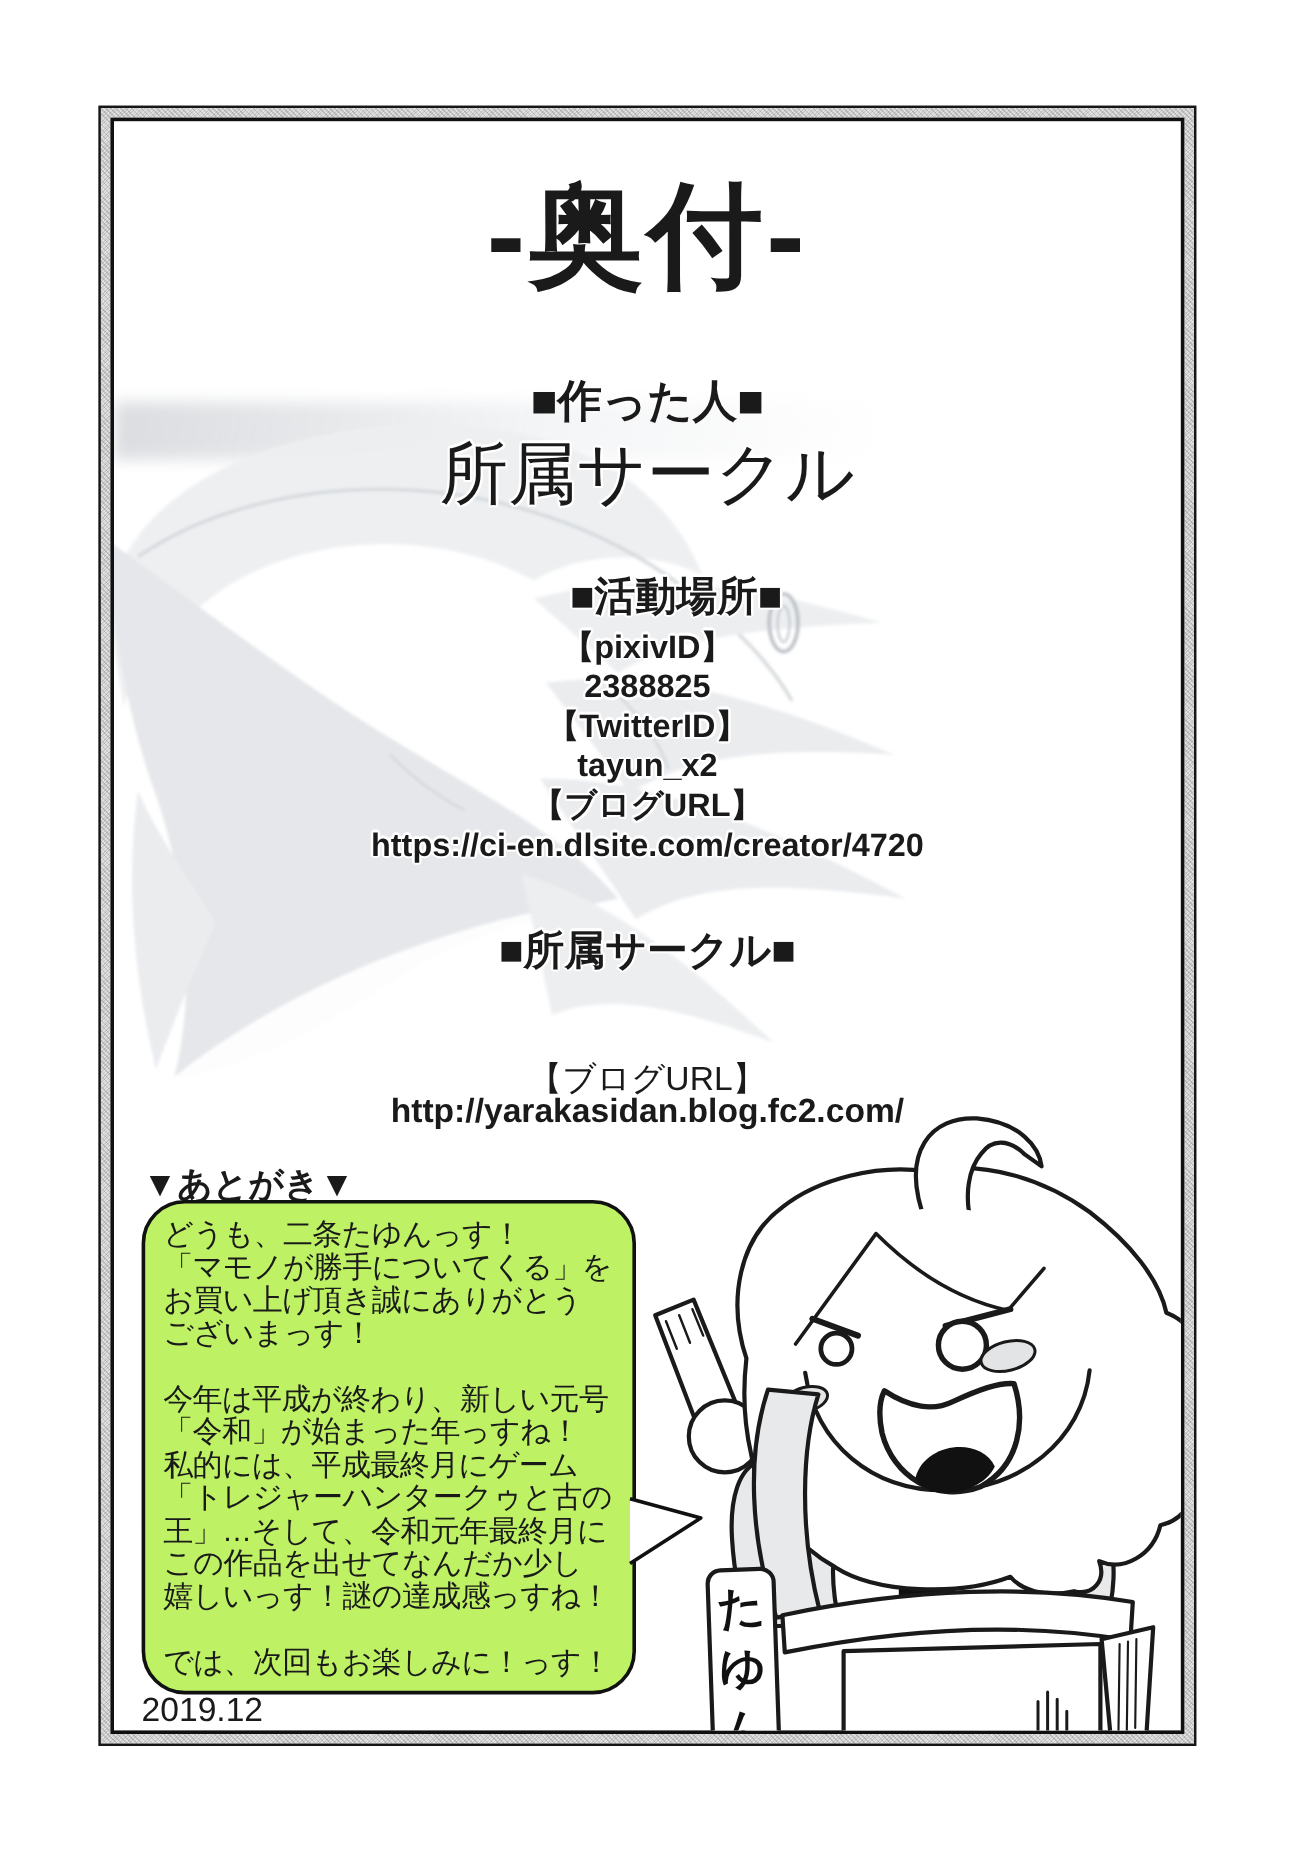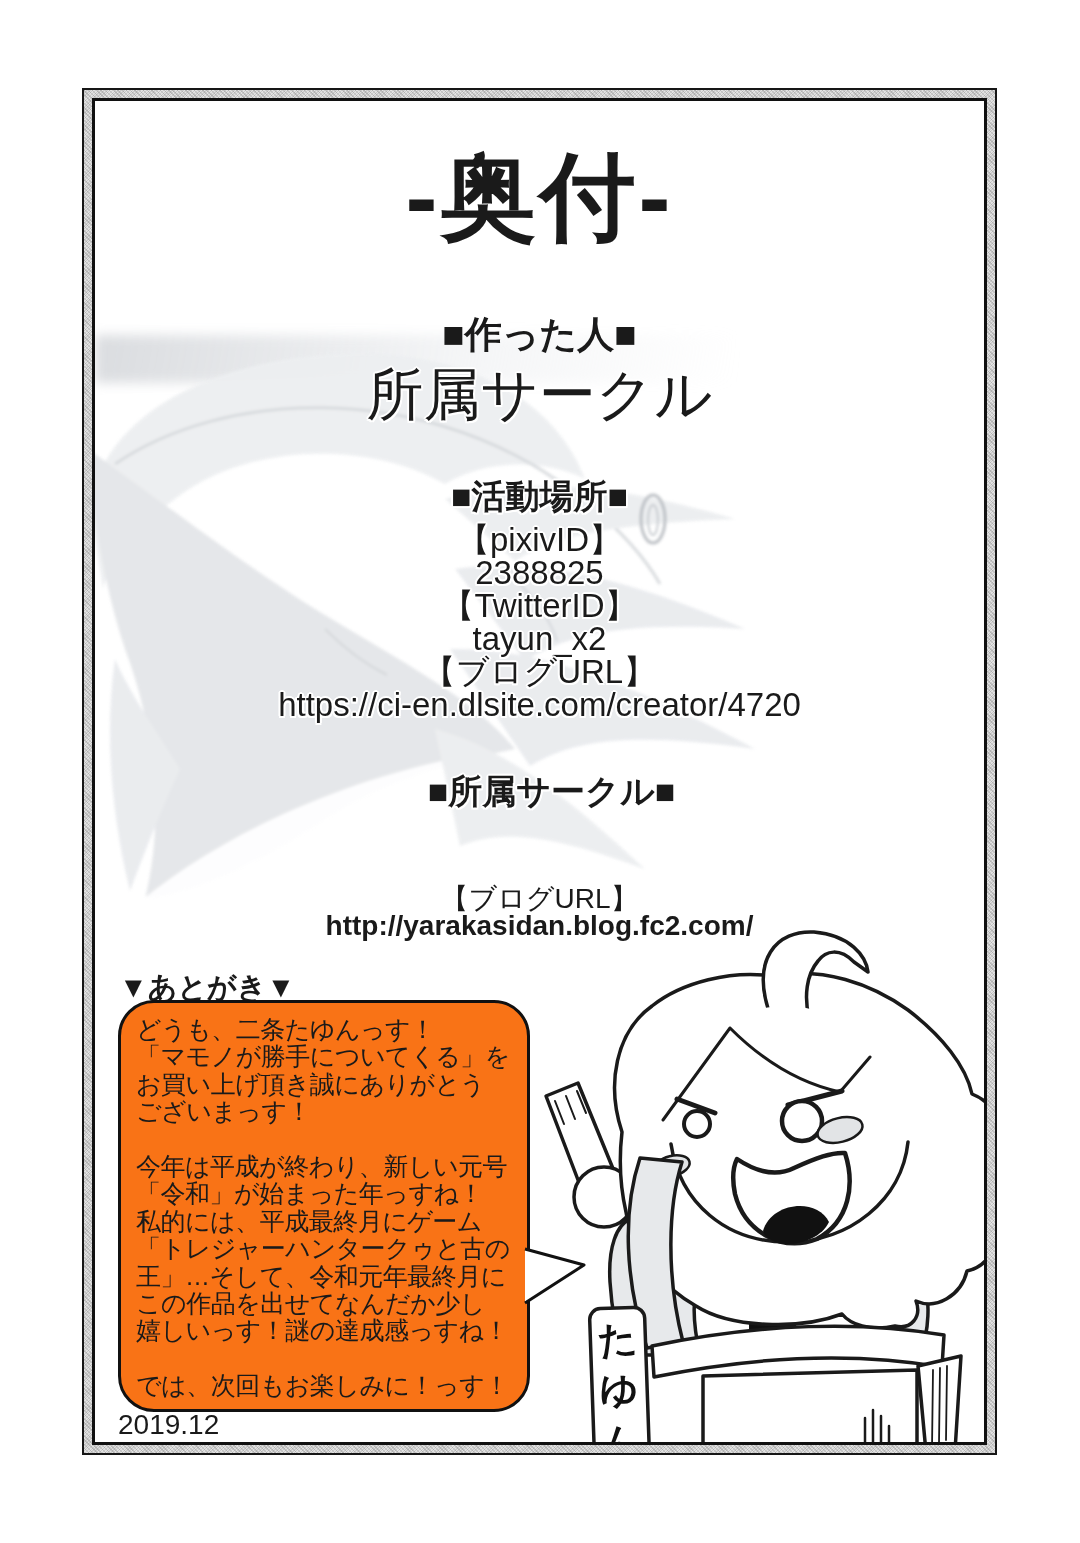--- a/index.html
+++ b/index.html
@@ -20,30 +20,30 @@
   }
   .abs { position:absolute; }
   .center { position:absolute; left:0; width:889px; text-align:center; white-space:nowrap; }
   .outlined {
     text-shadow: 2px 0 0 #fff, -2px 0 0 #fff, 0 2px 0 #fff, 0 -2px 0 #fff,
                  1.5px 1.5px 0 #fff, -1.5px 1.5px 0 #fff, 1.5px -1.5px 0 #fff, -1.5px -1.5px 0 #fff;
   }
   .page-title { top:46px; font-size:96px; font-weight:900; letter-spacing:3px; line-height:1.05; }
   .maker-header { top:209px; font-size:37px; font-weight:700; }
   .maker-name  { top:256px; font-size:57px; font-weight:500; }
-  .activity-header { top:373px; font-size:34px; font-weight:700; }
-  .activity-rows { top:422px; font-size:33px; line-height:33px; font-weight:400; }
-  .circle-header { top:668px; font-size:34px; font-weight:700;padding-left:12px; }
+  .activity-header { top:373px; font-size:34px; font-weight:700;padding-left:24px; }
+  .activity-rows { top:422px; font-size:27px; line-height:33px; font-weight:700; }
+  .circle-header { top:668px; font-size:34px; font-weight:700; }
   .circle-name { top:714px; font-size:47px; font-weight:500; }
   .circle-blog-label { top:779px; font-size:28px; font-weight:500; }
   .circle-blog-url { top:809px; font-size:28px; font-weight:700; }
   .afterword-header { left:24px; top:867px; font-size:29px; font-weight:700; }
   .speech-bubble {
     left:23px; top:899px; width:412px; height:412px; box-sizing:border-box;
-    border:3px solid #111; border-radius:36px; background:#f97316;
+    border:3px solid #111; border-radius:36px; background:#bef264;
   }
   .speech-bubble-text {
     padding:13px 6px 0 15px; font-size:25px; line-height:27.4px; font-weight:500;
     white-space:pre-line; letter-spacing:-0.5px;
   }
   .bubble-tail { left:429px; top:1140px; }
   .publish-date { left:23px; top:1308px; width:409px; text-align:left; font-size:28px; font-weight:500; }
   .bg-sketch { left:-10px; top:228px; filter:blur(1.5px); opacity:0.95; }
   .bg-band {
     left:0px; top:234px; width:640px; height:48px;

